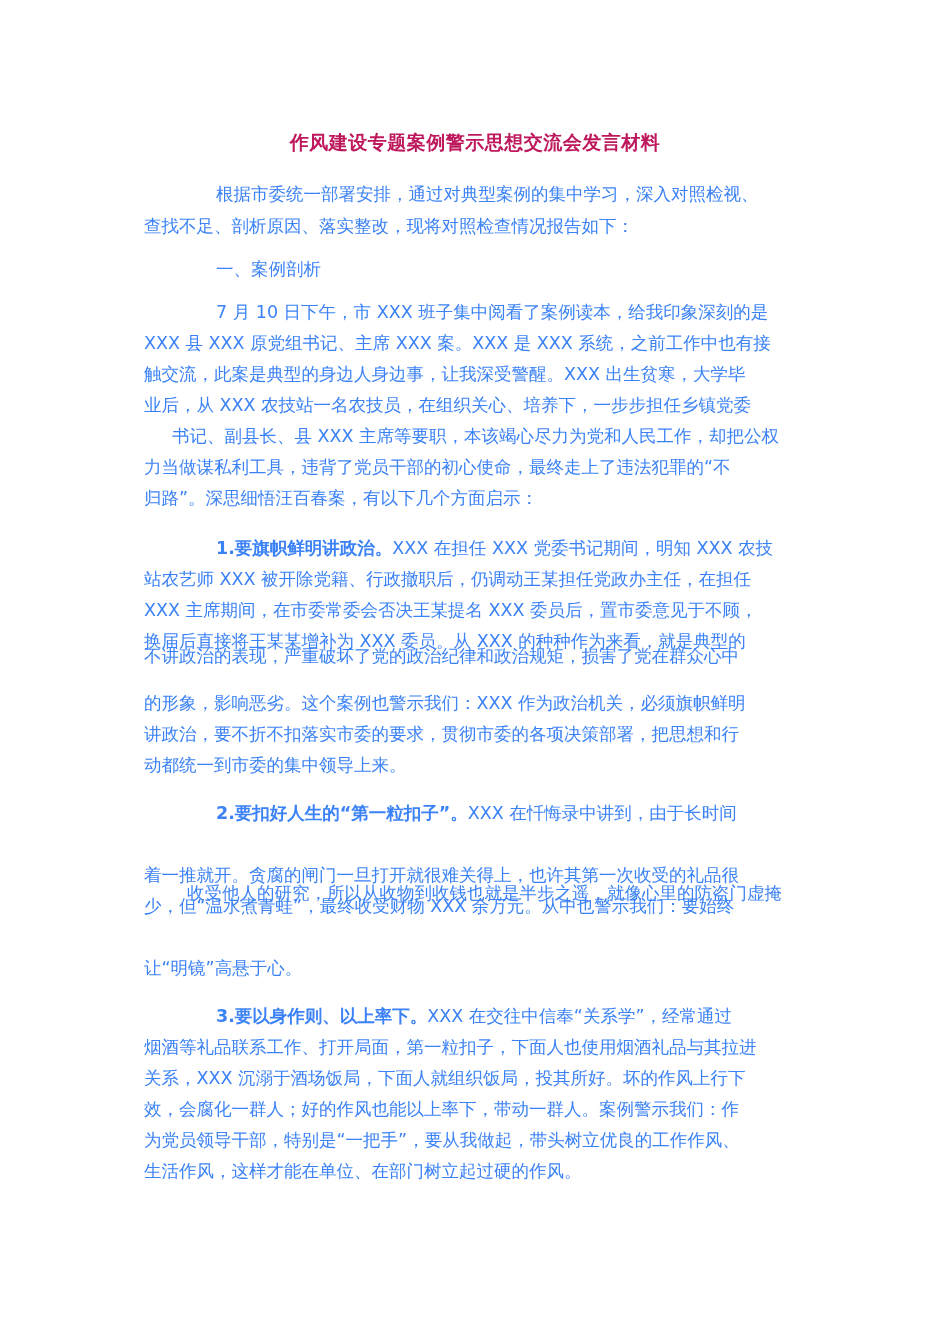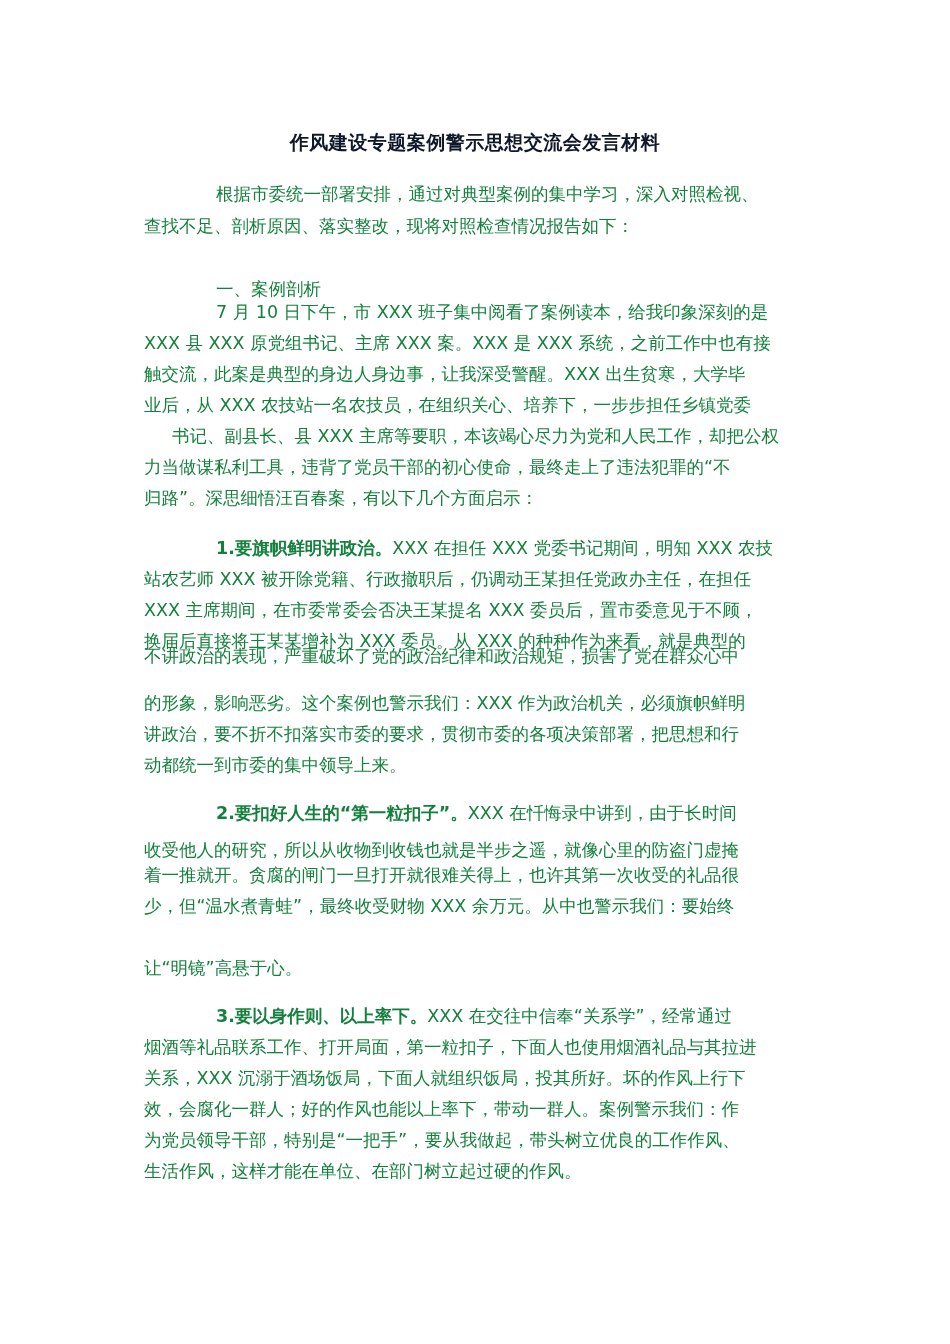--- a/index.html
+++ b/index.html
@@ -24,38 +24,37 @@
       background: #ffffff;
     }
     .title {
       position: absolute;
       top: 128px;
       left: 0;
       width: 950px;
       text-align: center;
       font-size: 19px;
       font-weight: bold;
-      color: #0f172a;
+      color: #be185d;
       letter-spacing: 0.5px;
       line-height: 28px;
     }
     .line {
       position: absolute;
       left: 144px;
       font-size: 17.5px;
       line-height: 24px;
       white-space: nowrap;
-      color: #15803d;
+      color: #3b82f6;
     }
     .line.indent {
       left: 216px;
     }
     .line.heading1 {
       left: 216px;
-      margin-top: 20px;
     }
     .b {
       font-weight: bold;
     }
   </style>
 </head>
 <body>
 
 <div class="page">
 
@@ -81,21 +80,21 @@
   <div class="line" style="top:598px;">XXX 主席期间，在市委常委会否决王某提名 XXX 委员后，置市委意见于不顾，</div>
   <div class="line" style="top:629px;">换届后直接将王某某增补为 XXX 委员。从 XXX 的种种作为来看，就是典型的</div>
   <div class="line" style="top:644px;">不讲政治的表现，严重破坏了党的政治纪律和政治规矩，损害了党在群众心中</div>
   <div class="line" style="top:691px;">的形象，影响恶劣。这个案例也警示我们：XXX 作为政治机关，必须旗帜鲜明</div>
   <div class="line" style="top:722px;">讲政治，要不折不扣落实市委的要求，贯彻市委的各项决策部署，把思想和行</div>
   <div class="line" style="top:753px;">动都统一到市委的集中领导上来。</div>
 
   <div class="line indent" style="top:801px;">
     <span class="b">2.要扣好人生的“第一粒扣子”。</span><span>XXX 在忏悔录中讲到，由于长时间</span>
   </div>
-  <div class="line" style="top:838px;">收受他人的研究，所以从收物到收钱也就是半步之遥，就像心里的防盗门虚掩</div>
+  <div class="line" style="top:881px;margin-left:43px;">收受他人的研究，所以从收物到收钱也就是半步之遥，就像心里的防盗门虚掩</div>
   <div class="line" style="top:863px;">着一推就开。贪腐的闸门一旦打开就很难关得上，也许其第一次收受的礼品很</div>
   <div class="line" style="top:894px;">少，但“温水煮青蛙”，最终收受财物 XXX 余万元。从中也警示我们：要始终</div>
   <div class="line" style="top:956px;">让“明镜”高悬于心。</div>
 
   <div class="line indent" style="top:1004px;">
     <span class="b">3.要以身作则、以上率下。</span><span>XXX 在交往中信奉“关系学”，经常通过</span>
   </div>
   <div class="line" style="top:1035px;">烟酒等礼品联系工作、打开局面，第一粒扣子，下面人也使用烟酒礼品与其拉进</div>
   <div class="line" style="top:1097px;">效，会腐化一群人；好的作风也能以上率下，带动一群人。案例警示我们：作</div>
   <div class="line" style="top:1066px;">关系，XXX 沉溺于酒场饭局，下面人就组织饭局，投其所好。坏的作风上行下</div>

